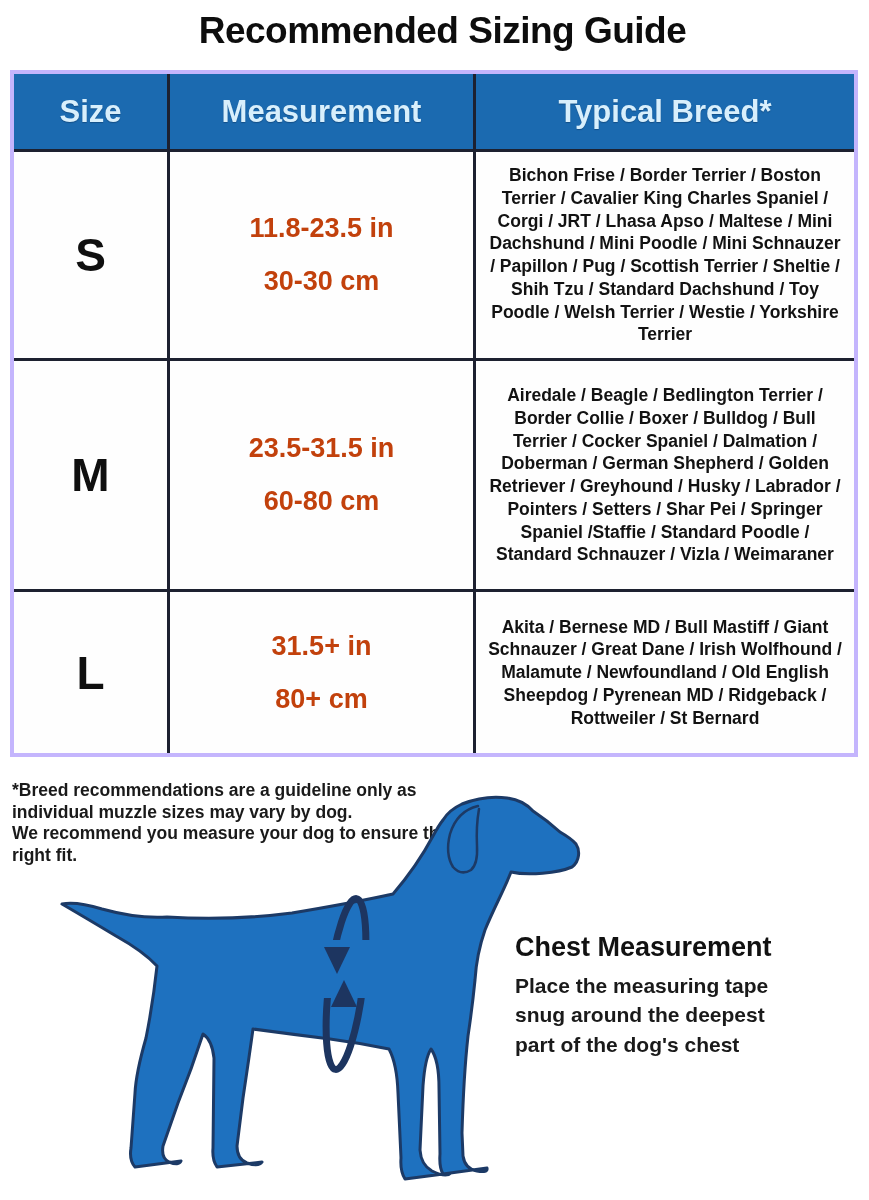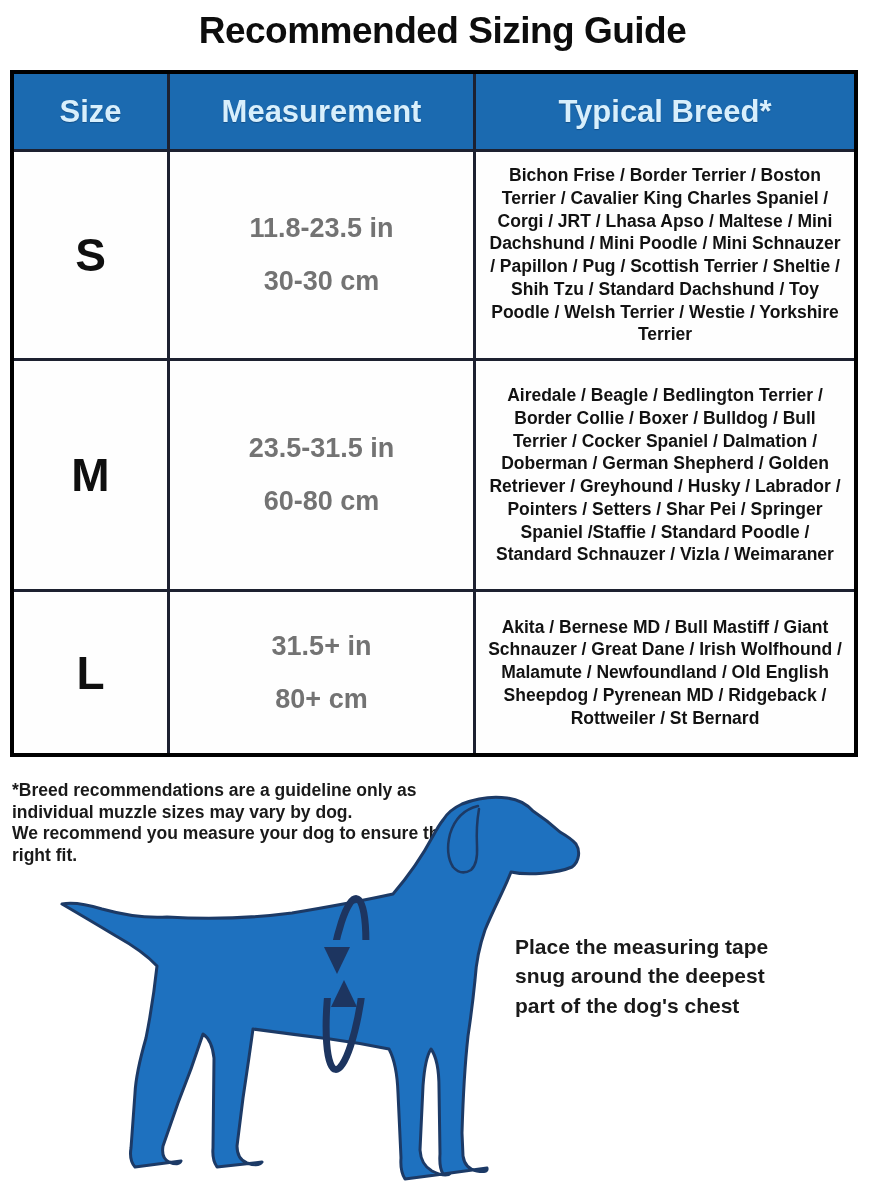--- a/index.html
+++ b/index.html
@@ -15,21 +15,21 @@
     position:absolute;left:0;top:0;width:869px;
     text-align:center;
     font-size:37px;font-weight:bold;
     letter-spacing:-0.5px;
     color:#0d0d0d;
     margin:8px;padding-top:2px;
   }
   
   .sizing-table{
     position:absolute;left:10px;top:70px;width:840px;
-    border:4px solid #000000;
+    border:4px solid #c4b5fd;
     display:grid;
     grid-template-columns:156px 306px 1fr;
     grid-template-rows:78px 209px 231px 161px;
     background:#fefefe;
   }
   .t-row{display:contents;}
   .cell{
     display:flex;align-items:center;justify-content:center;
     border-color:#1d2130;border-style:solid;border-width:0;
     box-sizing:border-box;
@@ -37,21 +37,21 @@
   .c1,.c2{border-right-width:3px;}
   .rb .cell{border-bottom-width:3px;}
   .th{
     background:#1b6ab0;
     color:#d8effc;
     font-size:31px;font-weight:bold;
     border-bottom-width:3px;
     text-shadow:0 1px 1px rgba(0,30,60,.35);
   }
   .size-cell{font-size:46px;font-weight:bold;color:#0f0f0f;}
-  .meas-cell{flex-direction:column;gap:22px;font-size:27px;font-weight:bold;color:#737373;}
+  .meas-cell{flex-direction:column;gap:22px;font-size:27px;font-weight:bold;color:#c2410c;}
   .breed-cell{
     font-size:17.5px;font-weight:bold;line-height:1.3;
     text-align:center;padding:24px 12px;color:#121212;
   }
   
   .footnote{
     position:absolute;left:12px;top:780px;width:468px;
     font-size:17.5px;font-weight:bold;line-height:1.24;color:#1a1a1a;
   }
   .footnote p{margin:0;}
@@ -176,14 +176,15 @@
 
   <g>
     <ellipse cx="346" cy="986" rx="17" ry="86" transform="rotate(7 346 986)" fill="none" stroke-width="7" stroke="#1d3560"></ellipse>
     <rect x="317" y="942" width="62" height="58" fill="#1e71bf"></rect>
     <path d="M 337 976 L 324 949 L 350 949 Z" fill="#1d3560"></path>
     <path d="M 344 982 L 331 1009 L 357 1009 Z" fill="#1d3560"></path>
   </g>
 </svg>
 
 <div class="chest-text">
+  <p class="chest-heading">Chest Measurement</p>
   <p class="chest-instructions">Place the measuring tape snug around the deepest part of the dog's chest</p>
 </div>
 
 </body></html>

